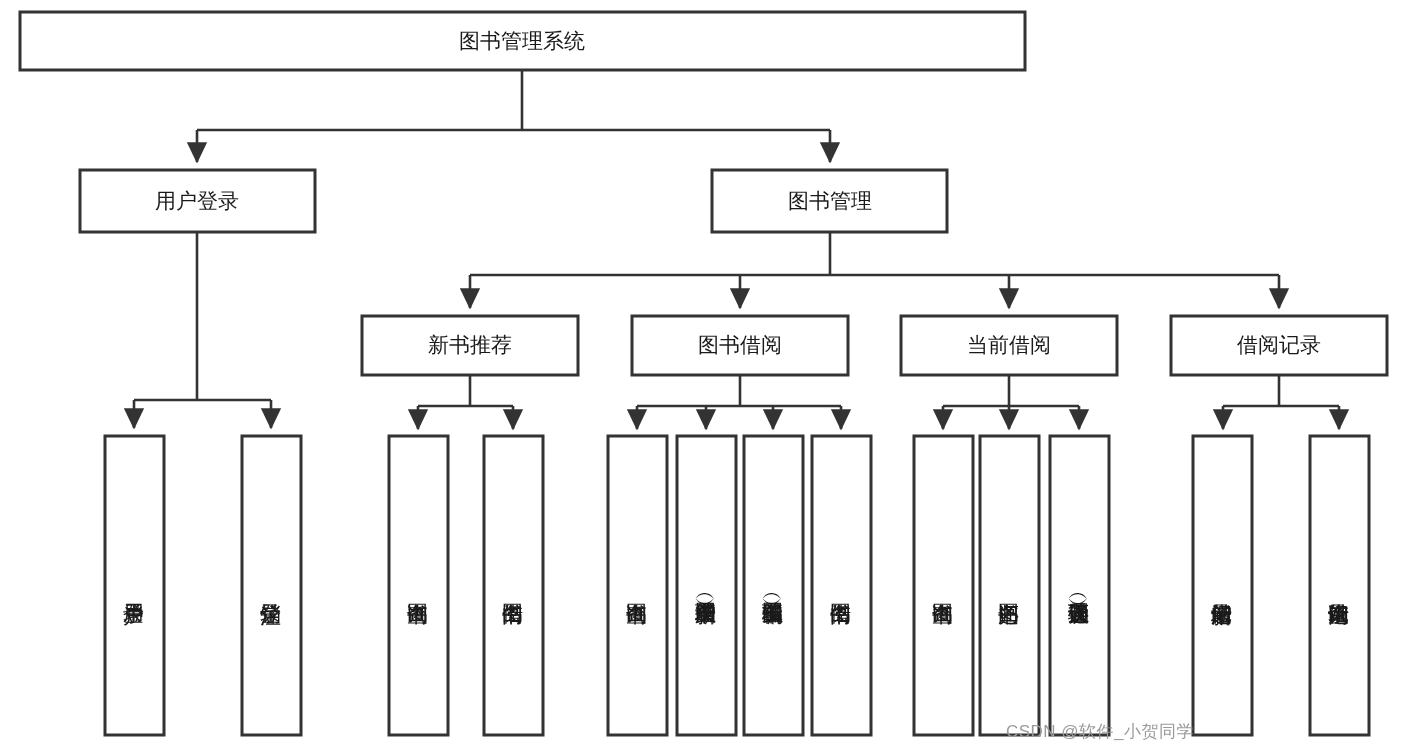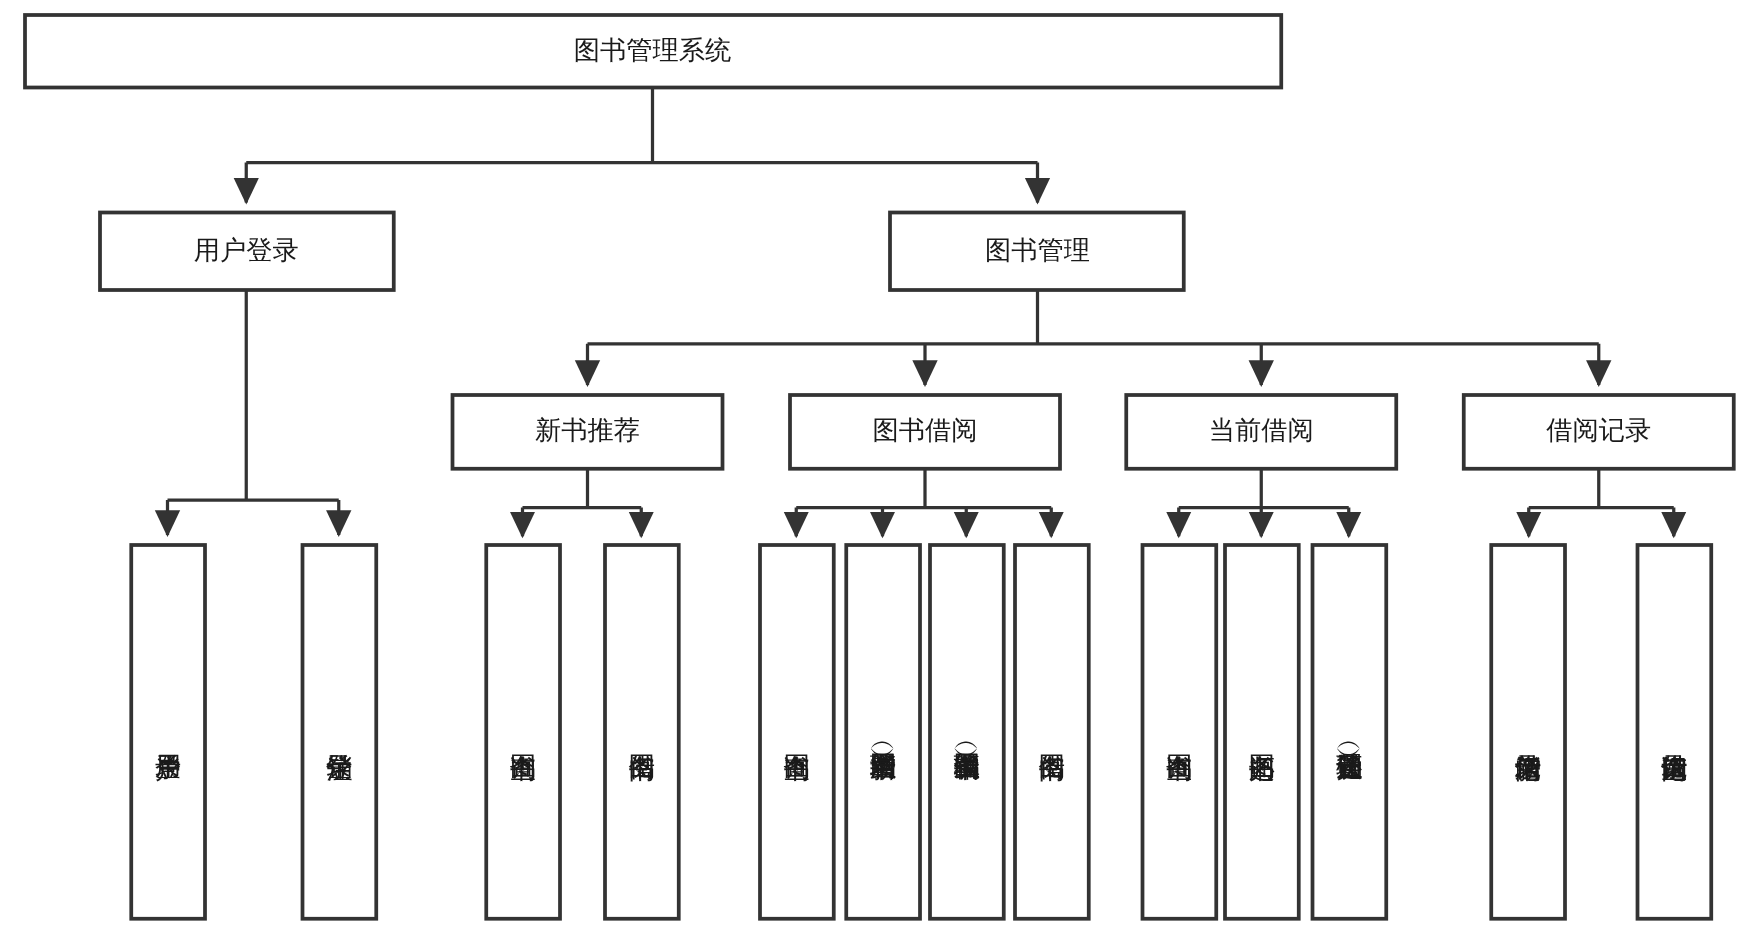--- a/index.html
+++ b/index.html
@@ -227,14 +227,15 @@
       <text class="node-label-v" x="1222" y="587">新增借阅记录</text>
     </g>
 
     <g>
       <rect class="node-box" x="1310" y="436" width="59" height="299"></rect>
       <text class="node-label-v" x="1339" y="587">查询借阅记录</text>
     </g>
 
   </svg>
 
+  <div class="watermark">CSDN @软件_小贺同学</div>
 
 </div>
 
 </body></html>

